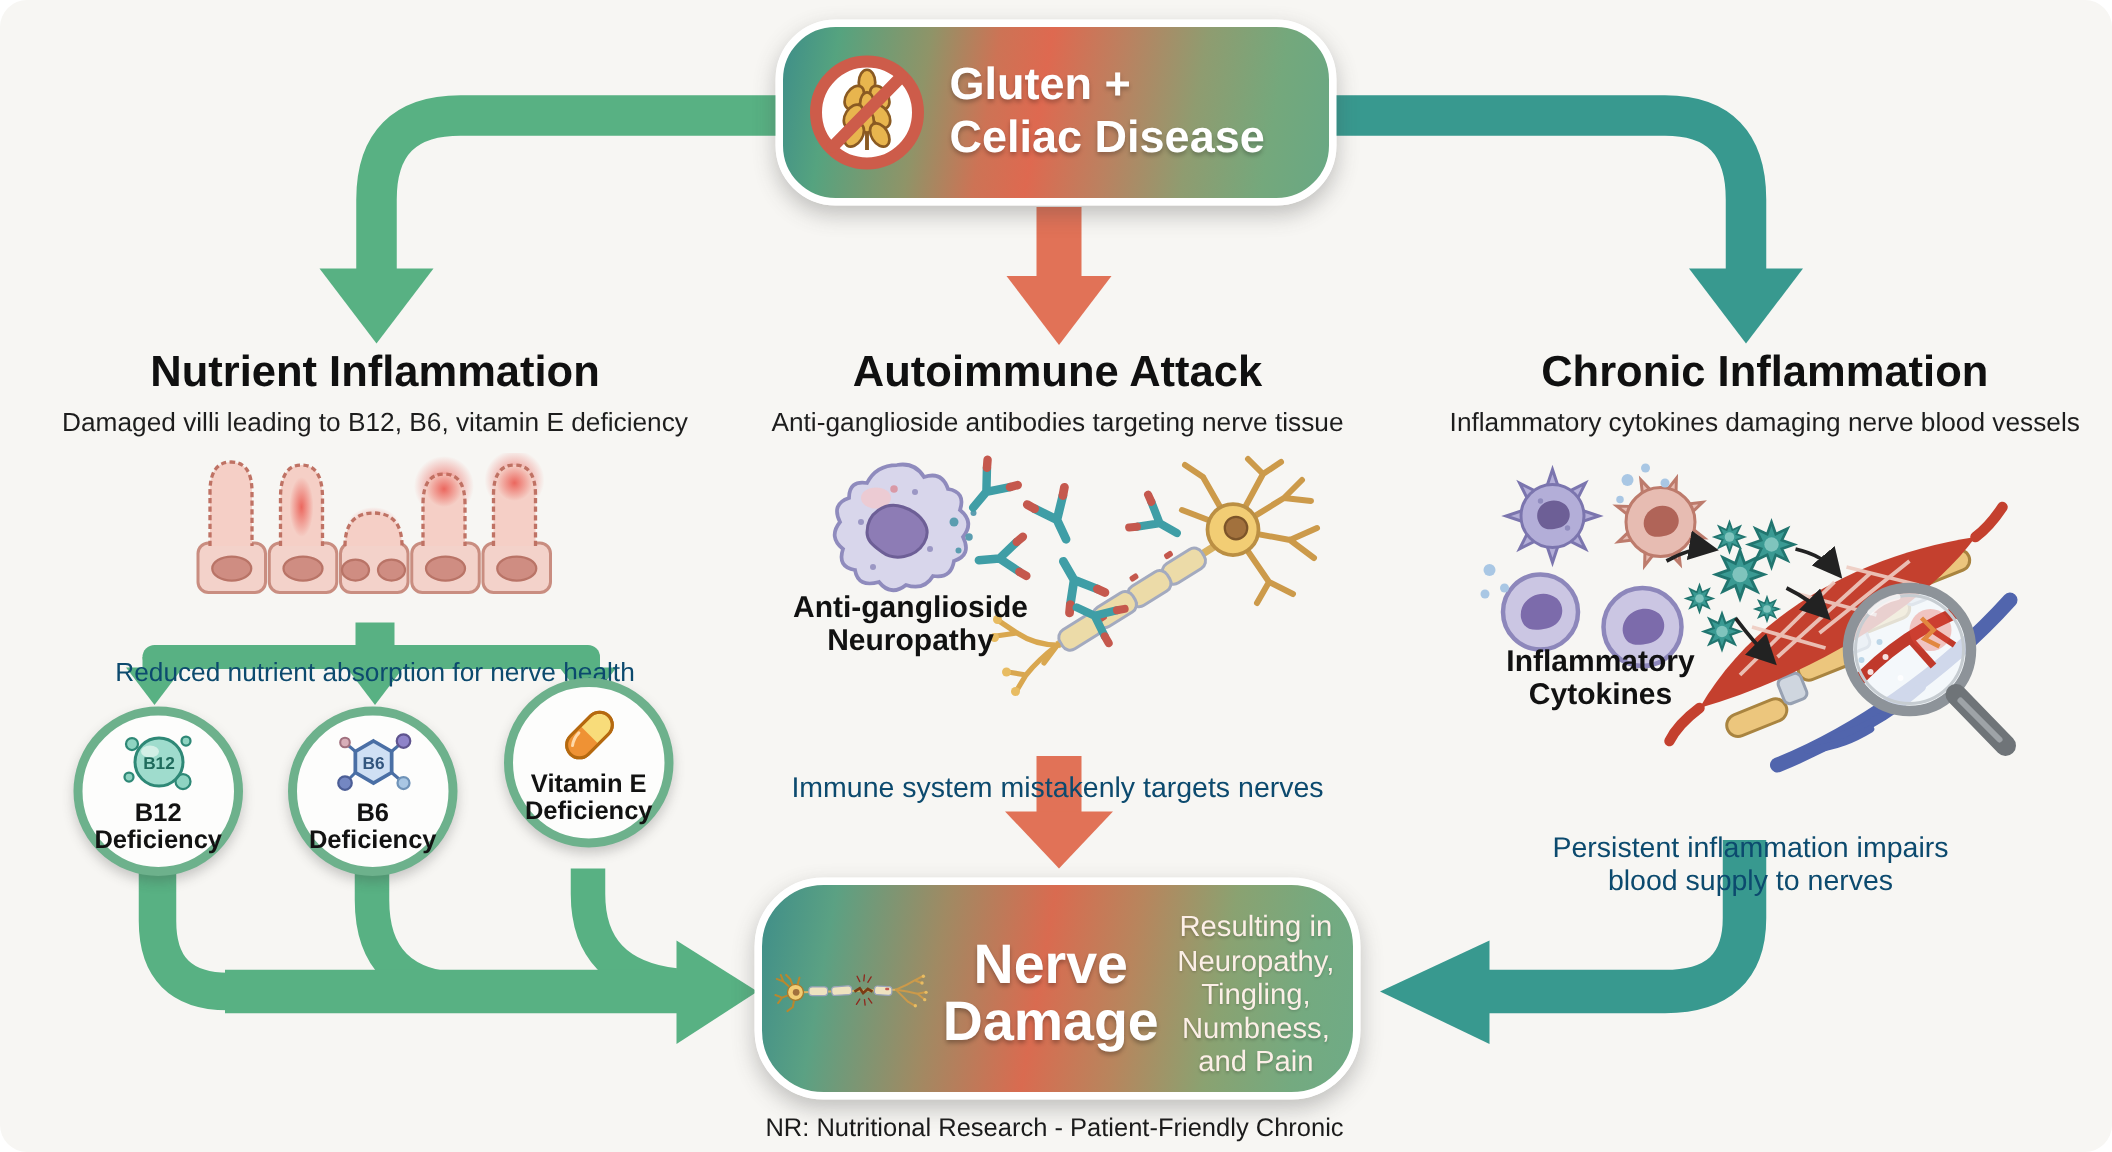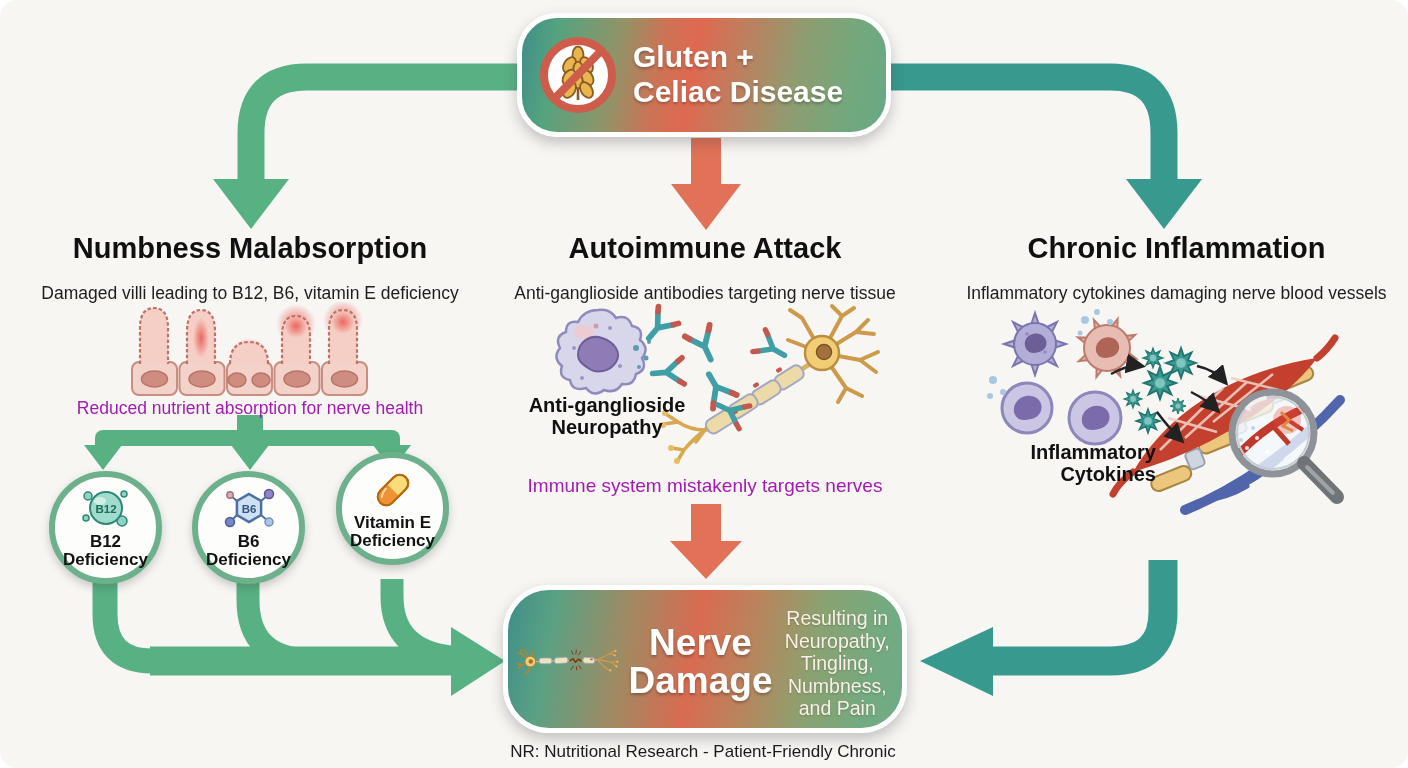--- a/index.html
+++ b/index.html
@@ -38,22 +38,22 @@
     font-size:37px;font-weight:bold;color:#fff;line-height:1.02;margin-top:0px;
     text-shadow:0 2px 3px rgba(0,0,0,.28);
   }
   .outcome-sub{
     font-size:19.5px;color:#fcefe7;line-height:1.15;margin-top:3px;
     text-shadow:0 1px 2px rgba(0,0,0,.22);
   }
   
   .col-header{position:absolute;z-index:2;text-align:center;}
   .col-title{font-size:29px;font-weight:bold;color:#101010;line-height:1.05;}
-  .col-sub{font-size:17.5px;color:#1d1d1d;margin-top:20px;}
-  .caption{position:absolute;z-index:2;text-align:center;font-size:17.5px;color:#a21caf;}
+  .col-sub{font-size:17.5px;color:#1d1d1d;margin-top:8px;}
+  .caption{position:absolute;z-index:2;text-align:center;font-size:17.5px;color:#0c4a6e;margin-top:40px;}
   .caption-lg{font-size:19px;}
   .illu-label{position:absolute;z-index:2;text-align:center;font-size:20px;font-weight:bold;color:#111;line-height:1.12;}
   
   .node{
     position:absolute;z-index:2;width:113px;height:113px;border-radius:50%;
     background:#fdfdfc;border:6px solid #6db18c;box-sizing:border-box;
     box-shadow:0 4px 8px rgba(60,60,60,.25);
     display:flex;flex-direction:column;align-items:center;justify-content:center;
     text-align:center;
   }
@@ -128,21 +128,21 @@
         <ellipse rx="5.5" ry="8.5" transform="translate(30.5,54) rotate(32)"></ellipse>
         <ellipse rx="5.5" ry="8.5" transform="translate(47.5,54) rotate(-32)"></ellipse>
       </g>
       <path d="M62,15 L16,62" stroke="#cd5c4a" stroke-width="8" stroke-linecap="round"></path>
     </svg>
     <div class="source-title pre">Gluten +
 Celiac Disease</div>
   </div>
 
   <div class="col-header" style="left:30px;top:233px;width:440px;">
-    <div class="col-title">Numbness Malabsorption</div>
+    <div class="col-title">Nutrient Inflammation</div>
     <div class="col-sub">Damaged villi leading to B12, B6, vitamin E deficiency</div>
   </div>
   <div class="col-header" style="left:490px;top:233px;width:430px;">
     <div class="col-title">Autoimmune Attack</div>
     <div class="col-sub">Anti-ganglioside antibodies targeting nerve tissue</div>
   </div>
   <div class="col-header" style="left:945px;top:233px;width:463px;">
     <div class="col-title">Chronic Inflammation</div>
     <div class="col-sub">Inflammatory cytokines damaging nerve blood vessels</div>
   </div>
@@ -441,22 +441,24 @@
         <circle cx="268" cy="128" r="2" fill="#bcd6e8"></circle>
           <circle cx="256" cy="140" r="2" fill="#bcd6e8"></circle>
       </g>
       <circle cx="288" cy="133" r="41" fill="none" stroke="#8d9399" stroke-width="7"></circle>
       <circle cx="288" cy="133" r="36" fill="none" stroke="#c6ccd1" stroke-width="2"></circle>
       <path d="M262,108 A34,34 0 0 1 280,98" stroke="#ffffff" stroke-width="4" fill="none" opacity="0.7" stroke-linecap="round"></path>
       <path d="M319,163 L352,197" stroke="#6f7478" stroke-width="14" stroke-linecap="round"></path>
       <path d="M322,167 L348,193" stroke="#9ea3a7" stroke-width="4" stroke-linecap="round"></path>
     </g>
   </svg>
-  <div class="illu-label pre" style="left:978px;top:441px;width:178px;text-align:right;">Inflammatory
+  <div class="illu-label pre" style="left:978px;top:430px;width:178px;">Inflammatory
 Cytokines</div>
+  <div class="caption caption-lg pre" style="left:1017px;top:515px;width:300px;">Persistent inflammation impairs
+blood supply to nerves</div>
 
   <div class="pill outcome-pill">
     <svg width="270" height="54" viewBox="0 0 270 58">
       <g stroke="#b9872e" stroke-width="3" fill="none" stroke-linecap="round">
         <path d="M50,28 L32,12 M32,12 L22,8 M32,12 L28,2"></path>
         <path d="M50,28 L30,36 M30,36 L20,32 M30,36 L24,44"></path>
         <path d="M50,28 L42,8 M42,8 L36,2"></path>
         <path d="M50,28 L56,6"></path>
         <path d="M50,28 L46,50 M46,50 L38,56"></path>
       </g>

